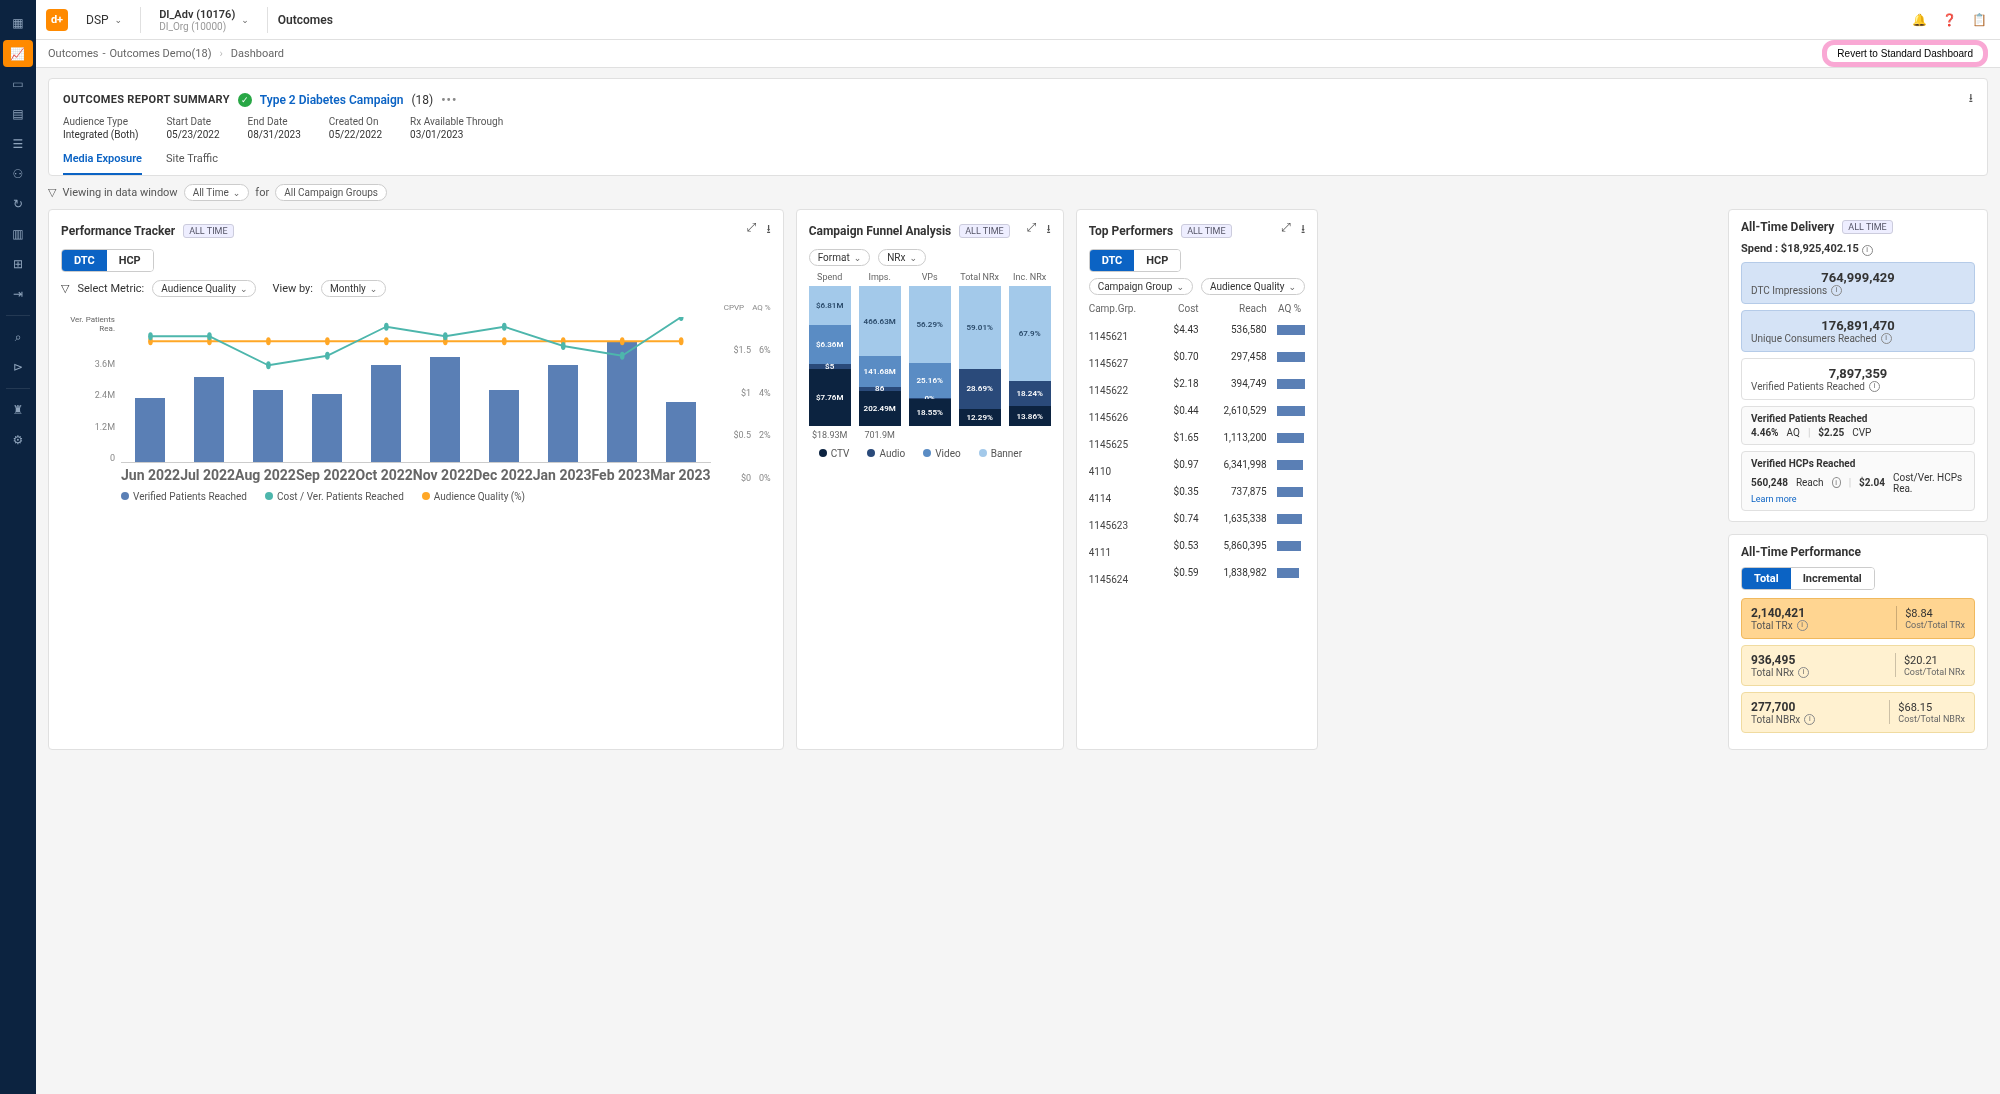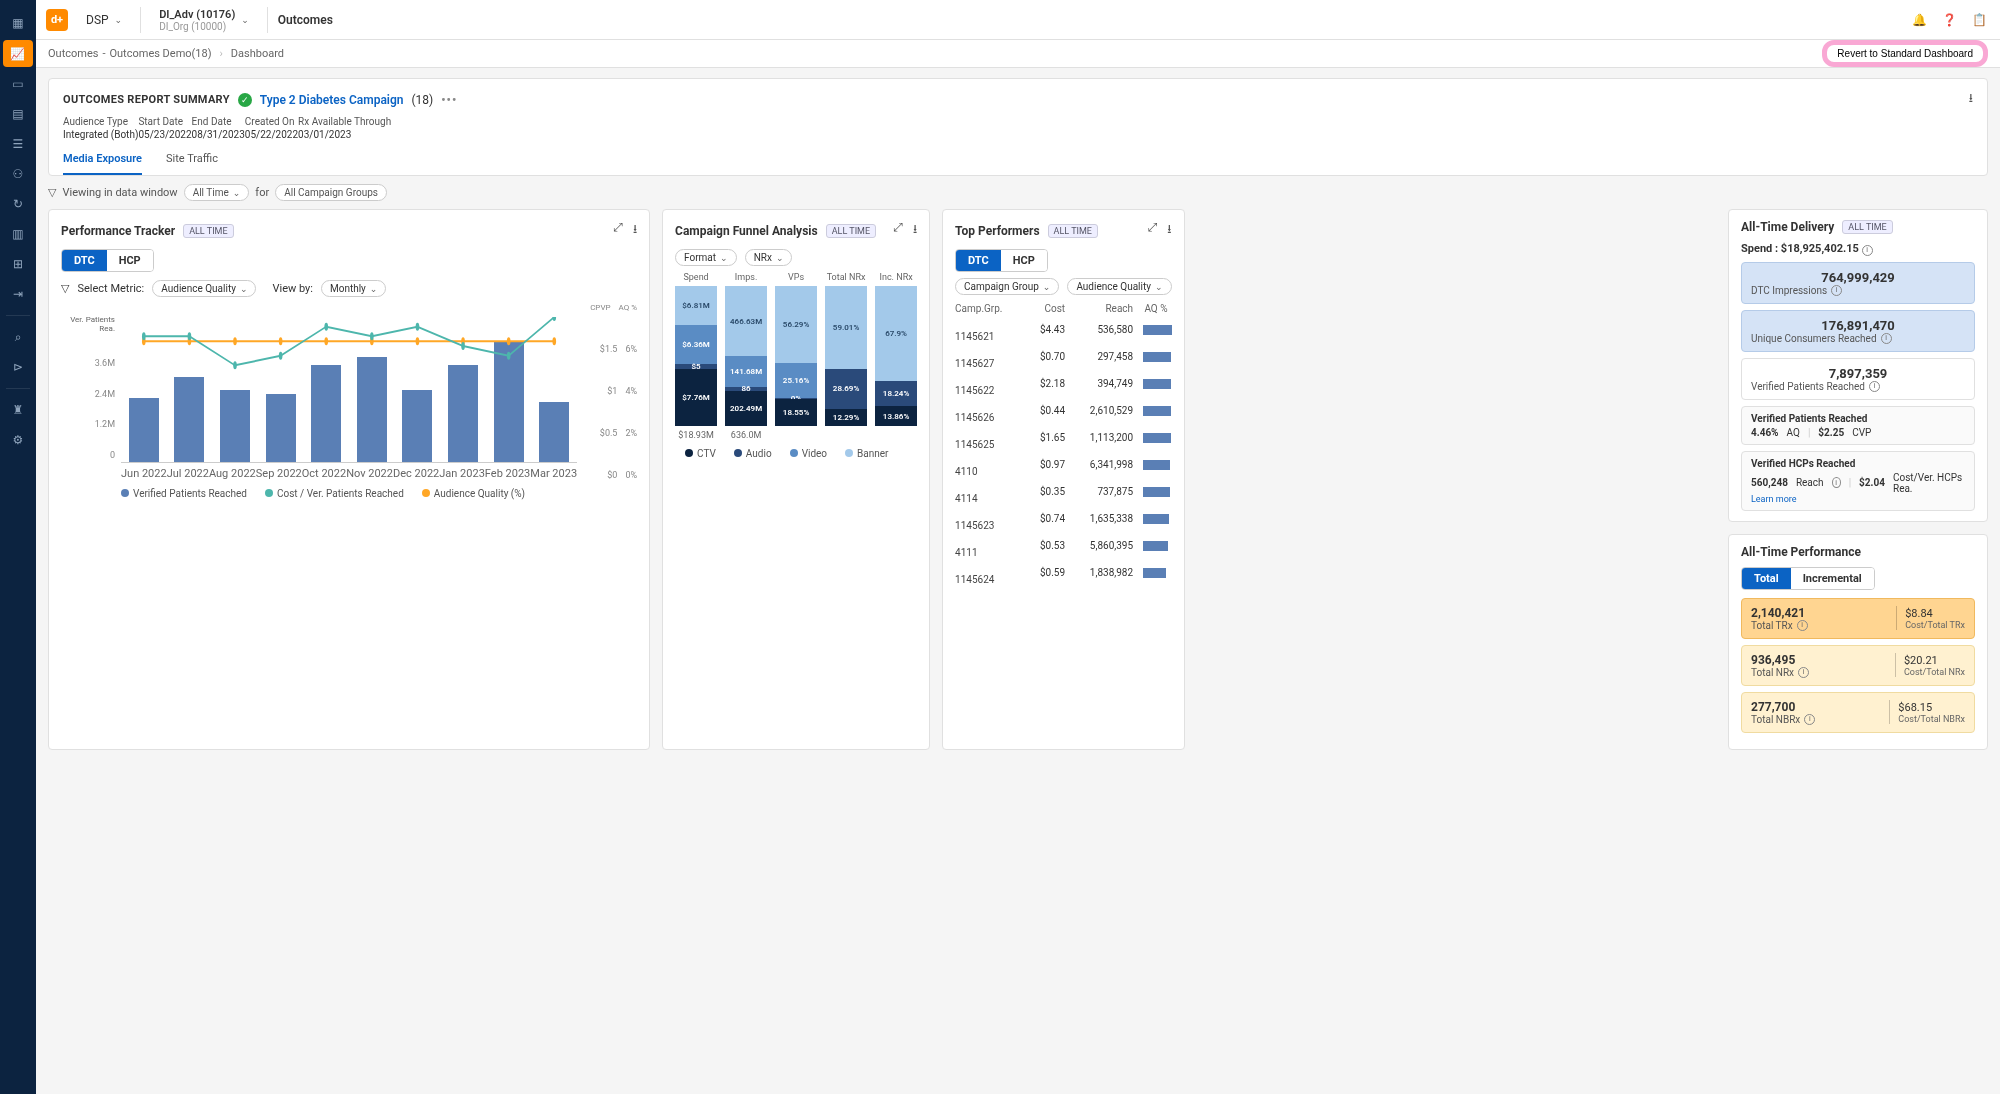--- a/index.html
+++ b/index.html
@@ -21,21 +21,21 @@
 .crumbbar .crumb-sep { margin: 0 8px; color: #bbb; }
 .crumbbar .revert { margin-left: auto; background: #fff; border: 5px solid #f9a8d4; border-radius: 12px; padding: 3px 10px; font-size: 10px; cursor: pointer; }
 .content { flex: 1; overflow: auto; padding: 10px 12px; }
 .summary-card { background: #fff; border: 1px solid #e0e0e0; border-radius: 4px; padding: 10px 14px 0; margin-bottom: 8px; }
 .summary-head { display: flex; align-items: center; gap: 8px; margin-bottom: 6px; }
 .summary-head .title { font-weight: 700; font-size: 11px; letter-spacing: 0.3px; }
 .summary-head .camp { color: #0b63c4; font-weight: 600; }
 .check-icon { width: 14px; height: 14px; background: #28a745; border-radius: 50%; color: #fff; font-size: 9px; display: flex; align-items: center; justify-content: center; }
 .more-icon { color: #888; cursor: pointer; font-weight: bold; letter-spacing: 1px; }
 .dl-icon { margin-left: auto; color: #555; cursor: pointer; }
-.summary-fields { display: flex; font-size: 10px; margin-bottom: 6px; }
+.summary-fields { display: flex; gap: 28px; font-size: 10px; margin-bottom: 6px; }
 .summary-fields .f .lbl { color: #555; margin-bottom: 2px; }
 .summary-fields .f .val { font-weight: 400; }
 .tabs { display: flex; gap: 24px; margin-top: 4px; }
 .tabs .tab { padding: 6px 0 8px; font-size: 11px; color: #555; cursor: pointer; border-bottom: 2px solid transparent; }
 .tabs .tab.active { color: #0b63c4; border-bottom-color: #0b63c4; font-weight: 600; }
 .filterbar { display: flex; align-items: center; gap: 6px; font-size: 11px; color: #555; margin-bottom: 8px; }
 .pill { border: 1px solid #ccc; border-radius: 10px; padding: 2px 8px; font-size: 10px; background: #fff; cursor: pointer; display: inline-flex; align-items: center; gap: 4px; }
 .badge { font-size: 9px; background: #eef; border: 1px solid #ccd; border-radius: 3px; padding: 1px 5px; color: #556; }
 .grid { display: flex; gap: 12px; }
 .left-col { flex: 1; display: flex; gap: 12px; min-width: 0; }
@@ -51,21 +51,21 @@
 .ctrl-row { display: flex; align-items: center; gap: 8px; font-size: 11px; margin-bottom: 6px; }
 .chart-wrap { display: flex; }
 .y-axis { width: 60px; display: flex; flex-direction: column; justify-content: space-between; align-items: flex-end; font-size: 9px; color: #888; padding: 12px 6px 20px 0; }
 .y-axis .yttl { font-size: 8px; color: #666; margin-bottom: 4px; text-align: right; }
 .chart { flex: 1; position: relative; height: 160px; border-bottom: 1px solid #ccc; }
 .y2-axis { width: 60px; font-size: 9px; color: #888; padding: 0 0 0 6px; display: flex; flex-direction: column; justify-content: space-between; }
 .y2-axis .top-lbls { display: flex; gap: 8px; justify-content: flex-end; }
 .bars-row { position: absolute; left: 0; right: 0; bottom: 0; top: 14px; display: flex; justify-content: space-around; align-items: flex-end; }
 .bar { width: 30px; background: #5a7fb5; }
 .line-svg { position: absolute; left: 0; right: 0; top: 14px; bottom: 0; width: 100%; height: calc(100% - 14px); }
-.x-labels { display: flex; justify-content: center; font-size: 11px; color: #666; margin-top: 4px; margin-left: 60px; margin-right: 60px; }
+.x-labels { display: flex; justify-content: center; font-size: 14px; color: #666; margin-top: 4px; margin-left: 60px; margin-right: 60px; font-weight: bold; }
 .legend { display: flex; gap: 18px; font-size: 10px; color: #555; margin-top: 8px; margin-left: 60px; }
 .legend .dot { width: 8px; height: 8px; border-radius: 50%; display: inline-block; margin-right: 4px; }
 .two-panels { display: flex; gap: 12px; }
 .two-panels > .panel { flex: 1; }
 .funnel-cols { display: flex; gap: 8px; justify-content: space-around; margin-top: 4px; }
 .fcol { flex: 1; display: flex; flex-direction: column; align-items: center; }
 .fcol .fhdr { font-size: 9px; color: #666; margin-bottom: 4px; }
 .fstack { width: 42px; height: 140px; display: flex; flex-direction: column-reverse; }
 .fstack .seg { display: flex; align-items: center; justify-content: center; font-size: 8px; color: #fff; font-weight: 600; }
 .fstack .seg.light { background: #a3c9ea; color: #2a4a6a; }
@@ -354,21 +354,21 @@
                     <div class="ftot">$18.93M</div>
                   </div>
                   <div class="fcol">
                     <div class="fhdr">Imps.</div>
                     <div class="fstack">
                       <div class="seg darkest" style="height:25%">202.49M</div>
                       <div class="seg dark" style="height:3%">86</div>
                       <div class="seg mid" style="height:22%">141.68M</div>
                       <div class="seg light" style="height:50%">466.63M</div>
                     </div>
-                    <div class="ftot">636.0M</div>
+                    <div class="ftot">701.9M</div>
                   </div>
                   <div class="fcol">
                     <div class="fhdr">VPs</div>
                     <div class="fstack">
                       <div class="seg darkest" style="height:19%">18.55%</div>
                       <div class="seg dark" style="height:1%">0%</div>
                       <div class="seg mid" style="height:25%">25.16%</div>
                       <div class="seg light" style="height:55%">56.29%</div>
                     </div>
                     <div class="ftot"></div>

